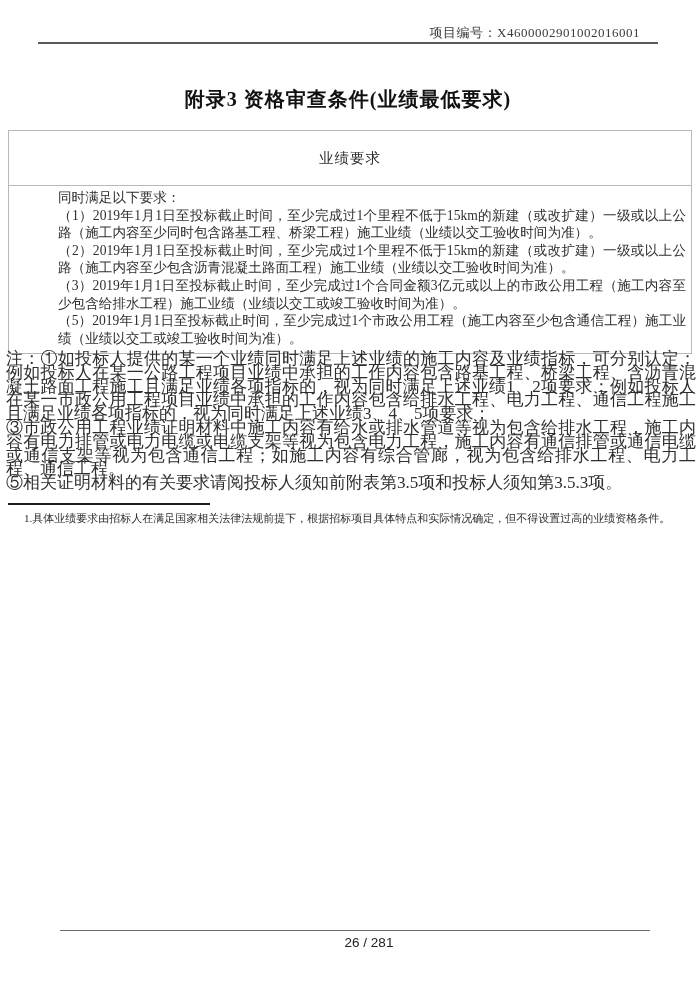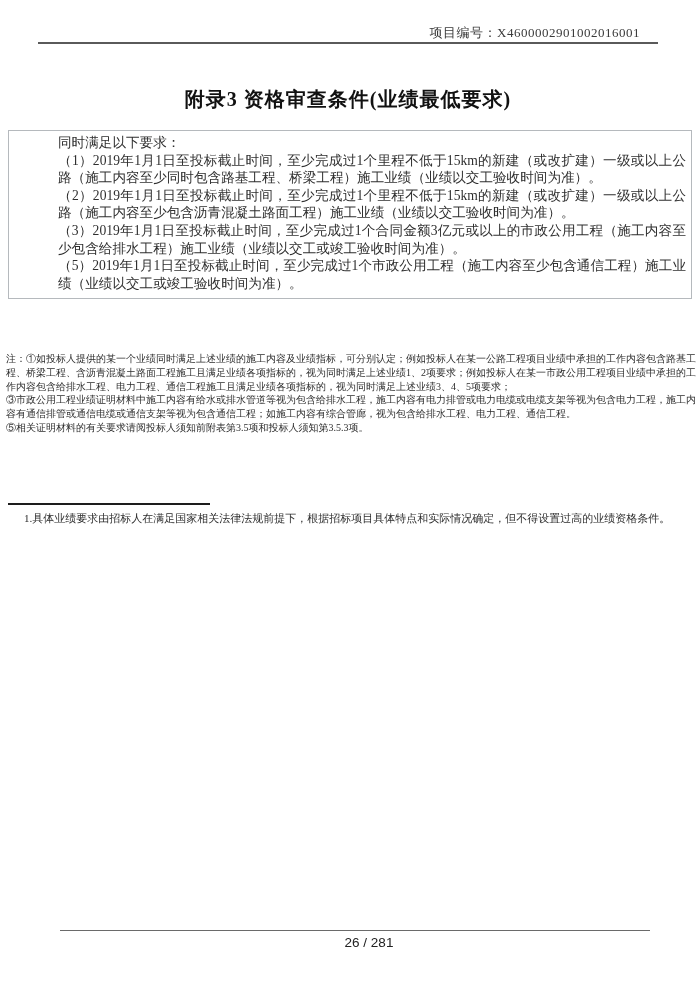--- a/index.html
+++ b/index.html
@@ -65,21 +65,21 @@
     line-height: 17.6px;
     color: #2e2e2e;
     text-align: justify;
     margin-left: 44px;
   }
   .notes {
     position: absolute;
     top: 352px;
     left: 6px;
     width: 690px;
-    font-size: 10px;
+    font-size: 17px;
     line-height: 13.8px;
     color: #2e2e2e;
     text-align: justify;
   }
   .footnote-rule {
     position: absolute;
     top: 503px;
     left: 8px;
     width: 202px;
     height: 2px;
@@ -116,20 +116,21 @@
 </style>
 </head>
 <body>
 
 <div class="header-project">项目编号：X4600002901002016001</div>
 <div class="header-rule"></div>
 
 <h1 class="doc-title">附录3 资格审查条件(业绩最低要求)</h1>
 
 <div class="req-table">
+  <div class="req-table-header">业绩要求</div>
   <div class="req-table-body">
     <div>同时满足以下要求：</div>
     <div>（1）2019年1月1日至投标截止时间，至少完成过1个里程不低于15km的新建（或改扩建）一级或以上公路（施工内容至少同时包含路基工程、桥梁工程）施工业绩（业绩以交工验收时间为准）。</div>
     <div>（2）2019年1月1日至投标截止时间，至少完成过1个里程不低于15km的新建（或改扩建）一级或以上公路（施工内容至少包含沥青混凝土路面工程）施工业绩（业绩以交工验收时间为准）。</div>
     <div>（3）2019年1月1日至投标截止时间，至少完成过1个合同金额3亿元或以上的市政公用工程（施工内容至少包含给排水工程）施工业绩（业绩以交工或竣工验收时间为准）。</div>
     <div>（5）2019年1月1日至投标截止时间，至少完成过1个市政公用工程（施工内容至少包含通信工程）施工业绩（业绩以交工或竣工验收时间为准）。</div>
   </div>
 </div>
 
 <div class="notes">

